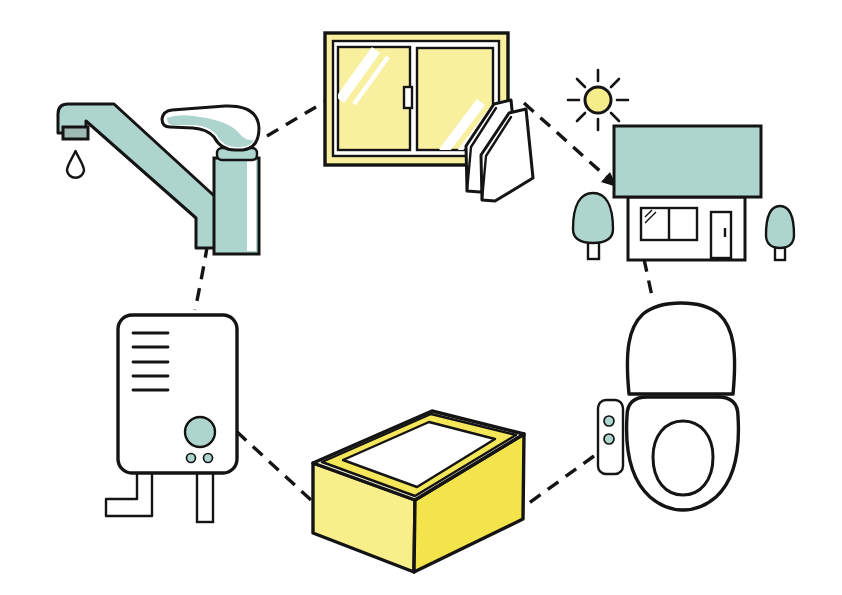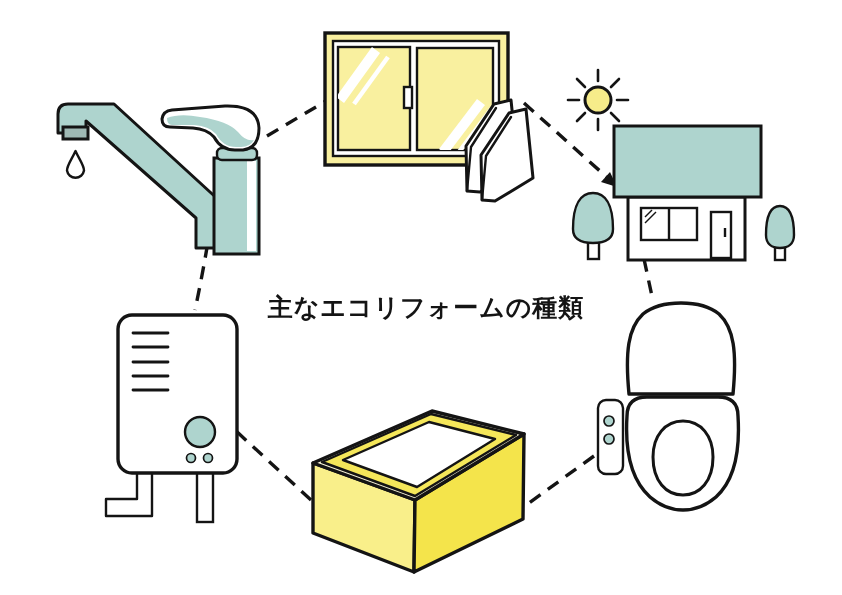--- a/index.html
+++ b/index.html
@@ -141,14 +141,13 @@
       <line x1="133" y1="362" x2="168" y2="362"></line>
       <line x1="133" y1="376" x2="168" y2="376"></line>
       <line x1="133" y1="390" x2="168" y2="390"></line>
     </g>
     <circle class="o w2" cx="200" cy="432" r="15" fill="#aed4ce"></circle>
     <circle class="o w1" cx="191" cy="458" r="4.5" fill="#aed4ce"></circle>
     <circle class="o w1" cx="208" cy="458" r="4.5" fill="#aed4ce"></circle>
   </g>
 </svg>
 
-<div class="title">主なエコリフォームの種類</div>
 </div>
 
 </body></html>

